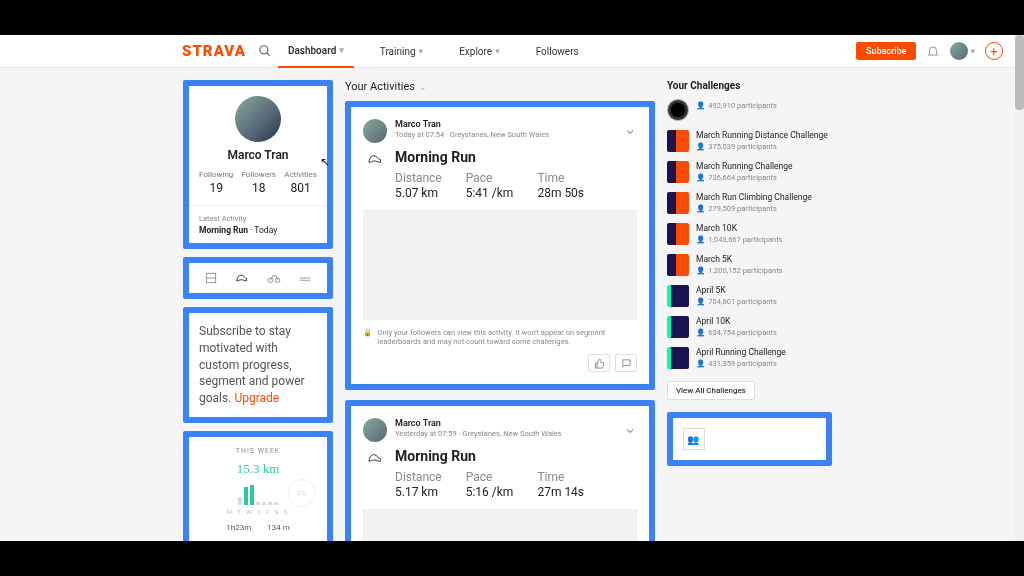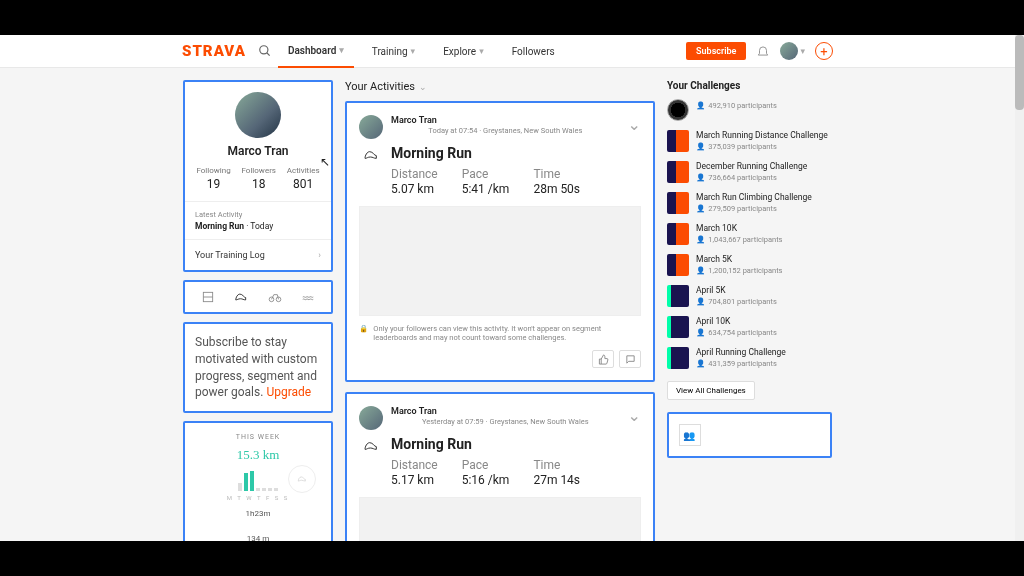--- a/index.html
+++ b/index.html
@@ -3,33 +3,33 @@
 <meta charset="utf-8">
 <style>
 * { margin:0; padding:0; box-sizing:border-box; font-family:-apple-system,BlinkMacSystemFont,"Segoe UI",Roboto,Helvetica,Arial,sans-serif; }
 body { background:#000; width:1024px; height:576px; overflow:hidden; position:relative; }
 .viewport { position:absolute; top:35px; left:0; right:9px; bottom:35px; background:#f5f5f5; overflow:hidden; }
 .scrollbar { position:absolute; right:0; top:35px; width:9px; height:506px; background:#f0f0f0; }
 .scrollbar-thumb { position:absolute; top:0; width:9px; height:75px; background:#bbb; border-radius:4px; }
 .header { background:#fff; height:33px; display:flex; align-items:center; padding:0 12px; border-bottom:1px solid #e8e8e8; }
 .logo { color:#fc4c02; font-weight:900; font-size:15px; letter-spacing:1px; margin-left:170px; }
 .search-btn { margin-left:12px; color:#666; }
-.nav { display:flex; margin-left:6px; gap:8px; }
+.nav { display:flex; margin-left:6px; gap:16px; }
 .nav-item { padding:0 10px; font-size:10px; color:#333; height:33px; display:flex; align-items:center; gap:3px; cursor:pointer; }
 .nav-item.active { border-bottom:2px solid #fc4c02; font-weight:600; }
-.header-right { margin-left:auto; display:flex; align-items:center; gap:10px; margin-right:170px; }
+.header-right { margin-left:auto; display:flex; align-items:center; gap:10px; }
 .subscribe-btn { background:#fc4c02; color:#fff; font-size:9px; padding:4px 10px; border:none; border-radius:2px; font-weight:600; cursor:pointer; }
 .bell { color:#888; }
 .avatar-sm { width:18px; height:18px; border-radius:50%; background:linear-gradient(135deg,#8a9,#567); }
 .plus-btn { width:18px; height:18px; border:1.5px solid #fc4c02; border-radius:50%; color:#fc4c02; display:flex; align-items:center; justify-content:center; font-size:13px; }
 .content { display:flex; padding:12px 183px 0; gap:12px; height:calc(100% - 33px); }
 .col-left { width:150px; flex-shrink:0; }
 .col-mid { flex:1; min-width:0; }
 .col-right { width:165px; flex-shrink:0; }
-.card { background:#fff; border:2px solid #3b82f6; border-radius:2px; }
+.card { background:#fff; border:6px solid #3b82f6; border-radius:2px; }
 .profile-card { padding:10px 0 0; text-align:center; }
 .avatar-lg { width:46px; height:46px; border-radius:50%; background:linear-gradient(135deg,#8a9,#567 60%,#234); margin:0 auto 6px; display:block; }
 .uname { font-weight:600; font-size:12px; color:#222; margin-bottom:8px; }
 .stats-row { display:flex; justify-content:space-around; padding:0 6px 10px; }
 .stat { text-align:center; }
 .stat-l { font-size:8px; color:#777; }
 .stat-v { font-size:12px; font-weight:400; color:#222; margin-top:2px; }
 .latest { text-align:left; padding:8px 10px; border-top:1px solid #eee; }
 .tiny-l { font-size:7.5px; color:#888; }
 .tiny-v { font-size:8.5px; color:#222; margin-top:2px; }
@@ -40,31 +40,31 @@
 .promo-card { margin-top:8px; padding:10px; font-size:12px; color:#555; line-height:1.4; }
 .upgrade { color:#fc4c02; }
 .week-card { margin-top:8px; padding:10px; text-align:center; }
 .week-l { font-size:7px; color:#888; letter-spacing:1px; }
 .week-v { font-size:13px; color:#2dc8a8; font-weight:500; margin-top:6px;font-family:Liberation Serif, serif; }
 .bars { display:flex; gap:2px; justify-content:center; margin-top:8px; align-items:flex-end; height:20px; position:relative; }
 .bar { width:4px; background:#ddd; }
 .bar.fill { background:#2dc8a8; }
 .ring { position:absolute; right:-38px; top:-6px; width:28px; height:28px; border:1px solid #eee; border-radius:50%; display:flex; align-items:center; justify-content:center; color:#ccc; }
 .wk-days { font-size:6px; color:#bbb; letter-spacing:2px; margin-top:3px; }
-.wk-sum { display:flex; justify-content:center; gap:16px; font-size:8px; color:#555; margin-top:8px;flex-direction:column; }
+.wk-sum { display:flex; justify-content:center; gap:16px; font-size:8px; color:#555; margin-top:8px; }
 .year-card { margin-top:8px; padding:10px; text-align:center; }
 .yline { height:1px; background:#ddd; margin-top:8px; position:relative; }
 .ydot { position:absolute; left:12%; top:-2px; width:1px; height:5px; background:#888; }
 .sec-title { font-size:11px; color:#222; margin-bottom:8px; display:flex; align-items:center; gap:4px; }
 .feed-card { padding:12px; margin-bottom:10px; }
 .feed-hdr { display:flex; gap:8px; margin-bottom:6px; }
 .avatar-md { width:24px; height:24px; border-radius:50%; background:linear-gradient(135deg,#8a9,#567); flex-shrink:0; }
 .feed-meta { flex:1; }
 .feed-name { font-size:9px; font-weight:600; color:#222; }
-.feed-sub { font-size:7.5px; color:#888; margin-top:1px;text-align:center; }
+.feed-sub { font-size:7.5px; color:#888; margin-top:1px; }
 .feed-menu { color:#aaa; }
 .act-row { display:flex; gap:8px; align-items:flex-start; }
 .act-icon { width:24px; display:flex; justify-content:center; color:#333; margin-top:2px; }
 .act-body { flex:1; }
 .act-title { font-size:14px; font-weight:700; color:#222; margin-bottom:6px; }
 .metrics { display:flex; gap:24px; }
 .metric-l { font-size:12px; color:#888; }
 .metric-v { font-size:12px; color:#222; margin-top:1px; }
 .map-ph { height:110px; background:#f2f2f2; border:1px solid #eee; margin-top:10px; }
 .note { font-size:7.5px; color:#888; margin-top:8px; display:flex; gap:5px; }
@@ -148,24 +148,20 @@
             </div>
           <div class="stat">
               <div class="stat-l">Activities</div>
               <div class="stat-v">801</div>
             </div>
         </div>
         <div class="latest">
           <div class="tiny-l">Latest Activity</div>
           <div class="tiny-v"><b>Morning Run</b> · Today</div>
         </div>
-        <div class="linkrow">
-          <span>Your Training Log</span>
-          <span class="chev">›</span>
-        </div>
       </div>
 
       <div class="card tabs-card">
         <div class="tab-icon">
             <svg width="14" height="14" viewBox="0 0 24 24" fill="none" stroke="currentColor" stroke-width="1.5">
               <rect x="4" y="4" width="16" height="16"></rect>
               <line x1="4" y1="12" x2="20" y2="12"></line>
             </svg>
           </div>
         <div class="tab-icon active">
@@ -335,21 +331,21 @@
           <div class="ch-item">
             <div class="ch-badge b-mar"></div>
   <div class="ch-txt">
               <div class="ch-name">March Running Distance Challenge</div>
   <div class="ch-ppl"><span>👤</span>375,039 participants</div>
             </div>
           </div>
           <div class="ch-item">
             <div class="ch-badge b-mar"></div>
   <div class="ch-txt">
-              <div class="ch-name">December Running Challenge</div>
+              <div class="ch-name">March Running Challenge</div>
   <div class="ch-ppl"><span>👤</span>736,664 participants</div>
             </div>
           </div>
           <div class="ch-item">
             <div class="ch-badge b-mar"></div>
   <div class="ch-txt">
               <div class="ch-name">March Run Climbing Challenge</div>
   <div class="ch-ppl"><span>👤</span>279,509 participants</div>
             </div>
           </div>

